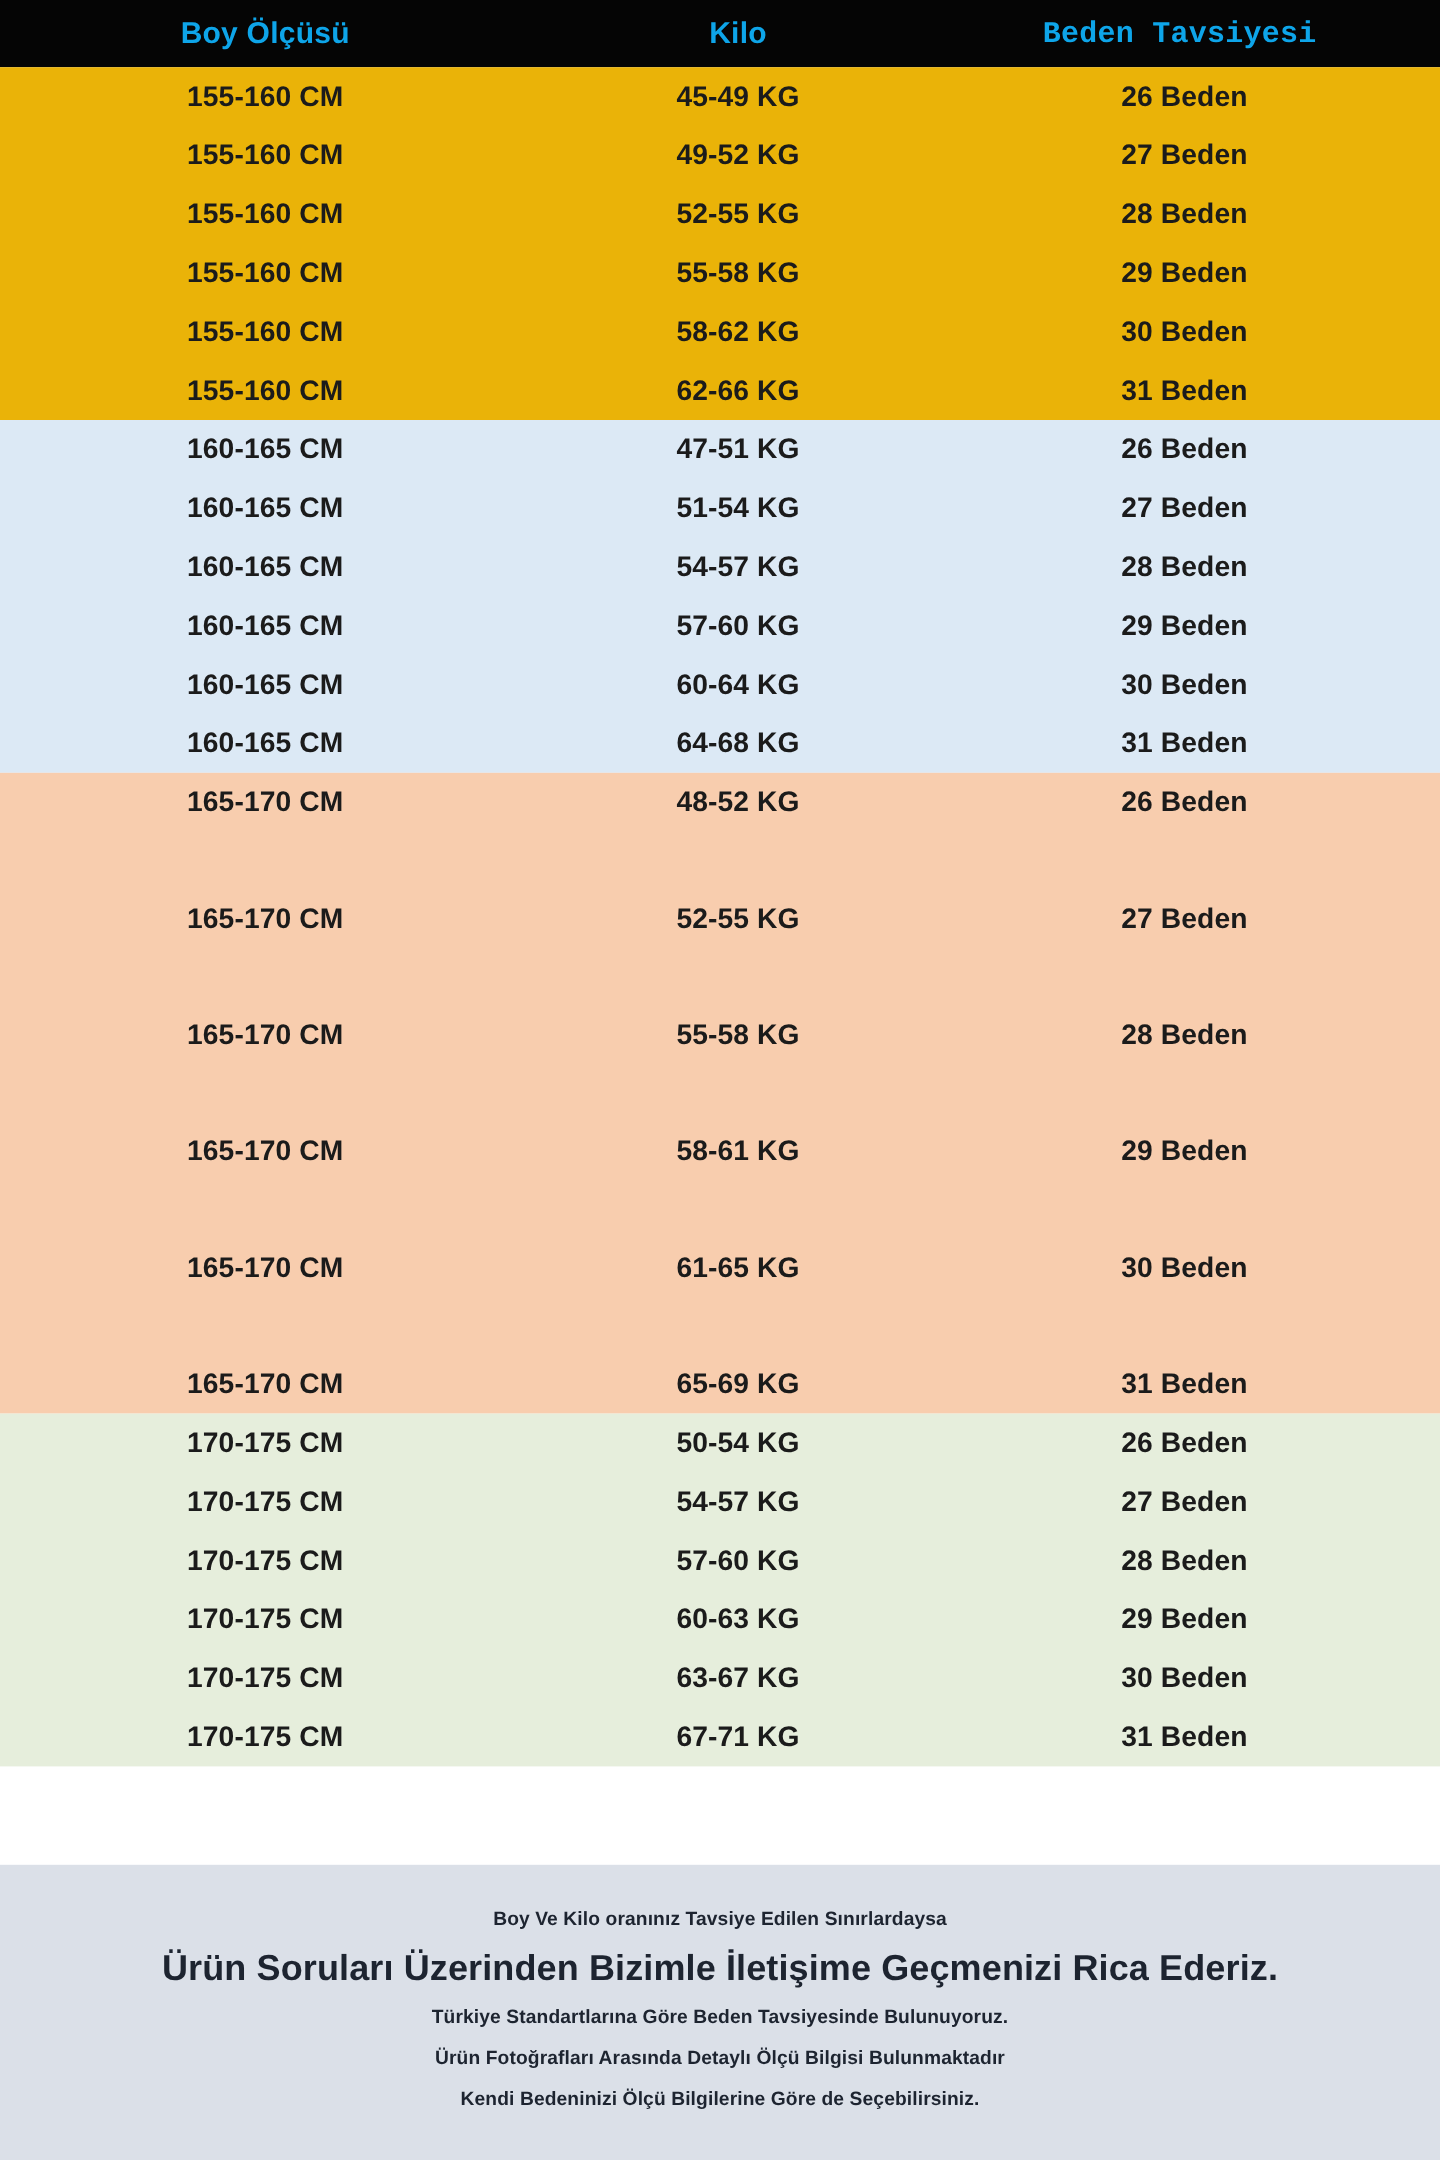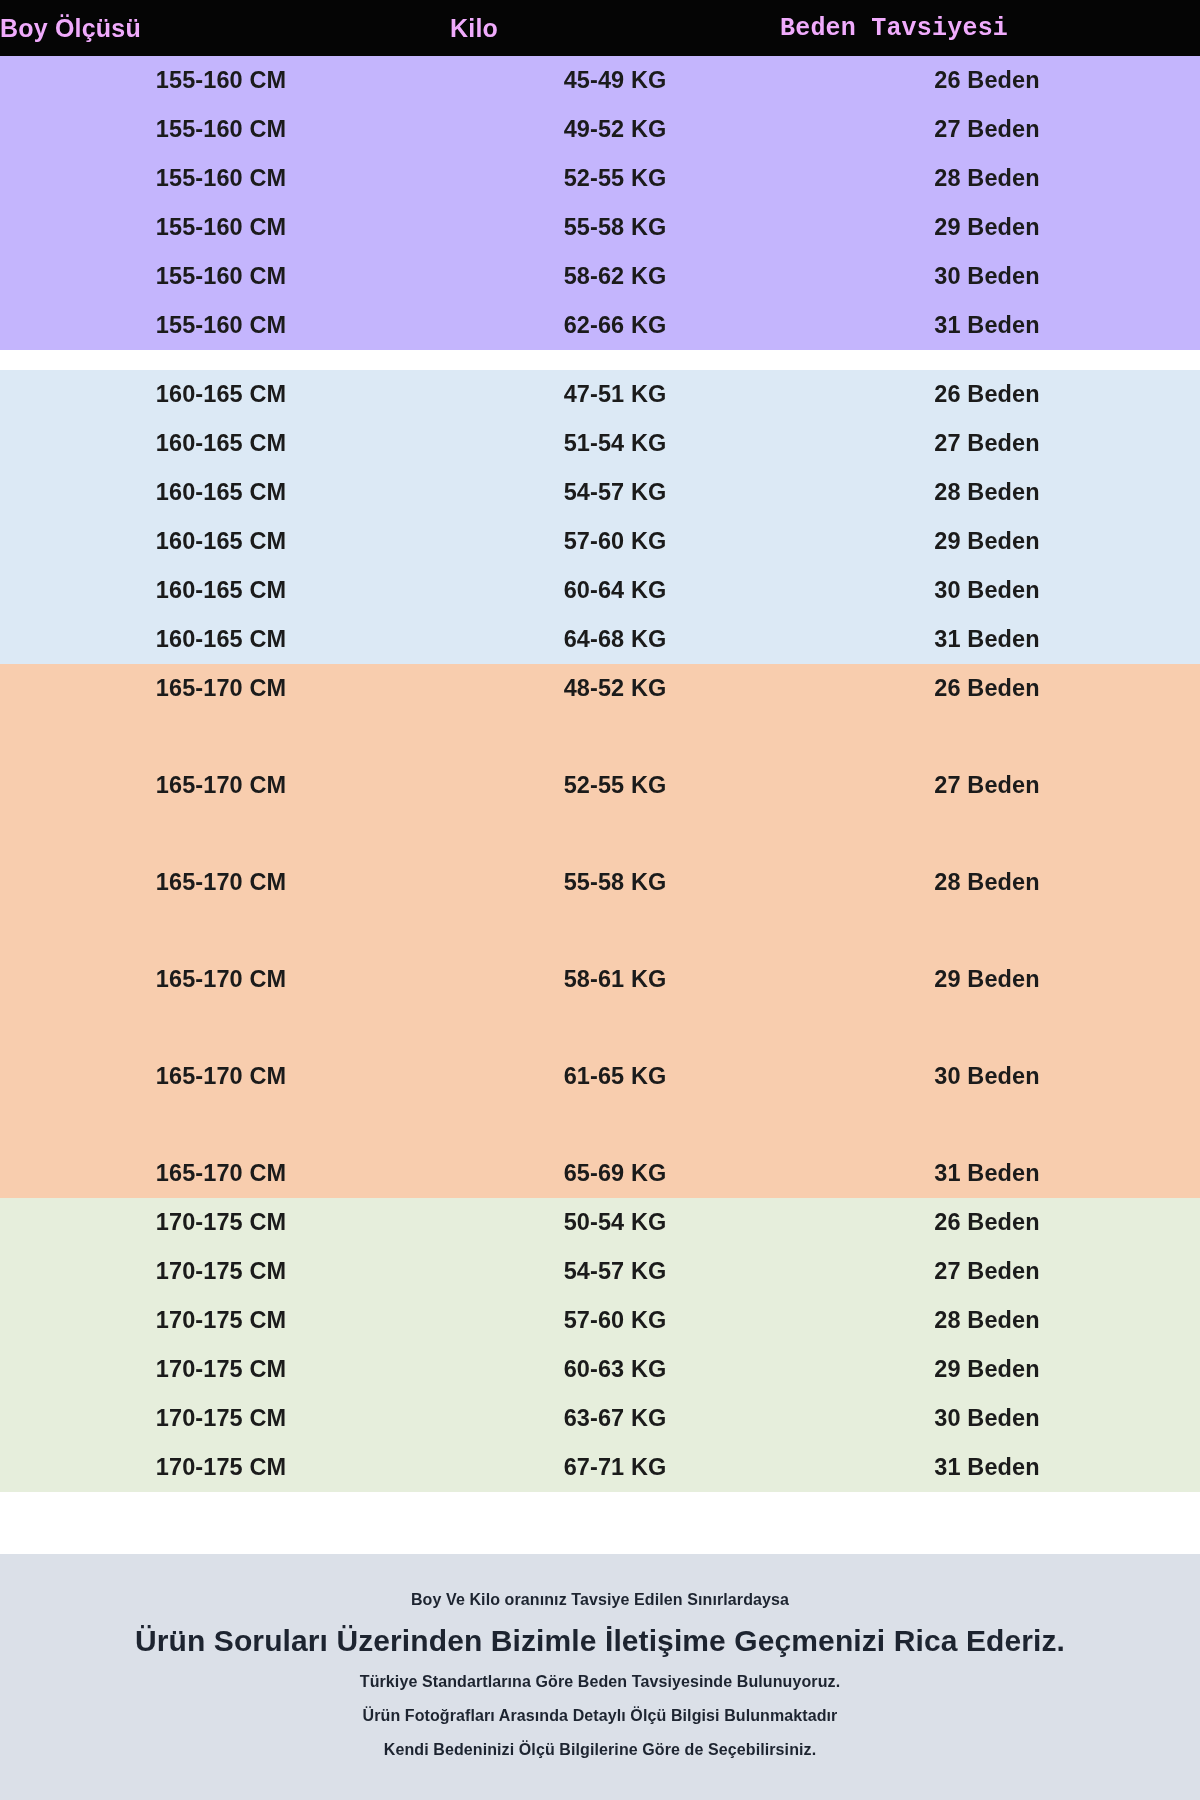--- a/index.html
+++ b/index.html
@@ -24,25 +24,25 @@
   
   .table-header {
     background: #050505;
     height: 56px;
     flex: 0 0 56px;
     display: flex;
     align-items: center;
     width: 100%;
   }
   .th {
-    color: #f0abfc;
+    color: #0ea5e9;
     font-weight: bold;
     font-size: 25px;
     letter-spacing: 0.2px;
-    text-align: left;
+    text-align: center;
     white-space: nowrap;
   }
   .col-boy  { flex: 0 0 37.5%; }
   .col-kilo { flex: 0 0 27.5%; }
   .col-bed  { flex: 0 0 35%; }
 
   .th.col-boy  { padding-right: 8px; }
   .th.col-bed  { padding-right: 14px; font-family: Liberation Mono, monospace; }
 
   
@@ -67,22 +67,22 @@
     font-size: 23.5px;
     color: #1b1b1b;
     text-align: center;
     white-space: nowrap;
     letter-spacing: 0.1px;
   }
   .td.col-bed { padding-right: 6px; }
   .td.col-boy { padding-right: 8px; }
 
   
-  .g-gray   { background: #c4b5fd; }
-  .g-blue   { background: #dce9f5; margin-top: 20px; }
+  .g-gray   { background: #eab308; }
+  .g-blue   { background: #dce9f5; }
   .g-peach  { background: #f8cdae; gap: 48px; }
   .g-green  { background: #e6eedc; }
 
   
   .footer-note {
     background: #dbe0e8;
     flex: 0 0 auto;
     height: 246px;
     display: flex;
     flex-direction: column;

